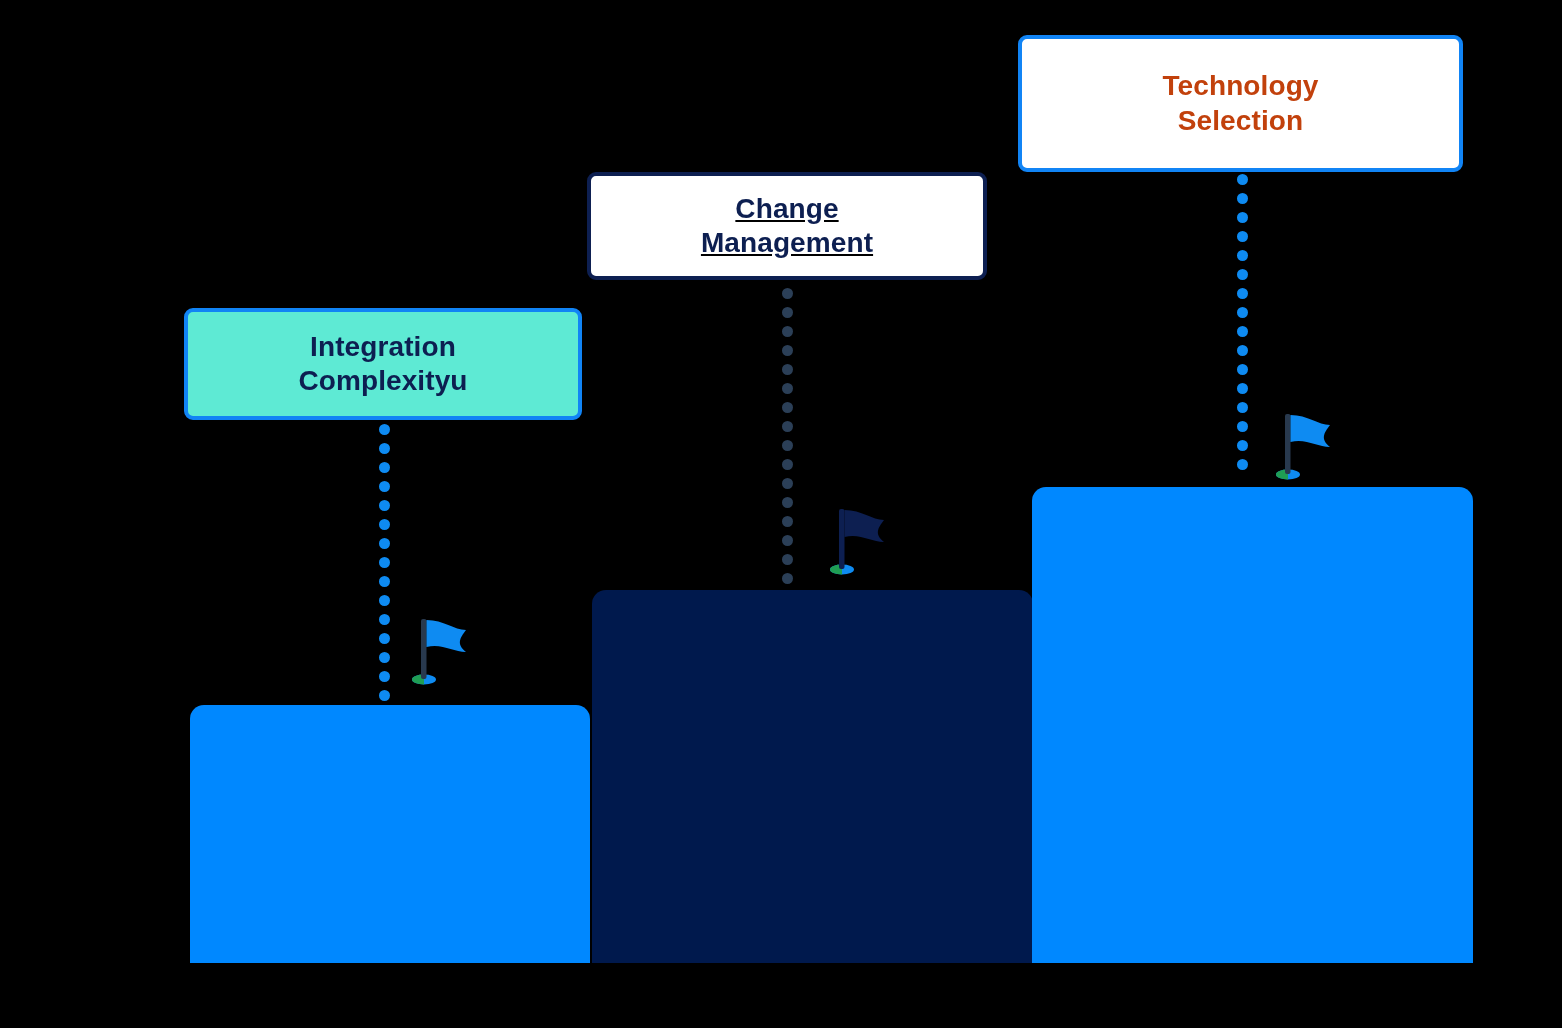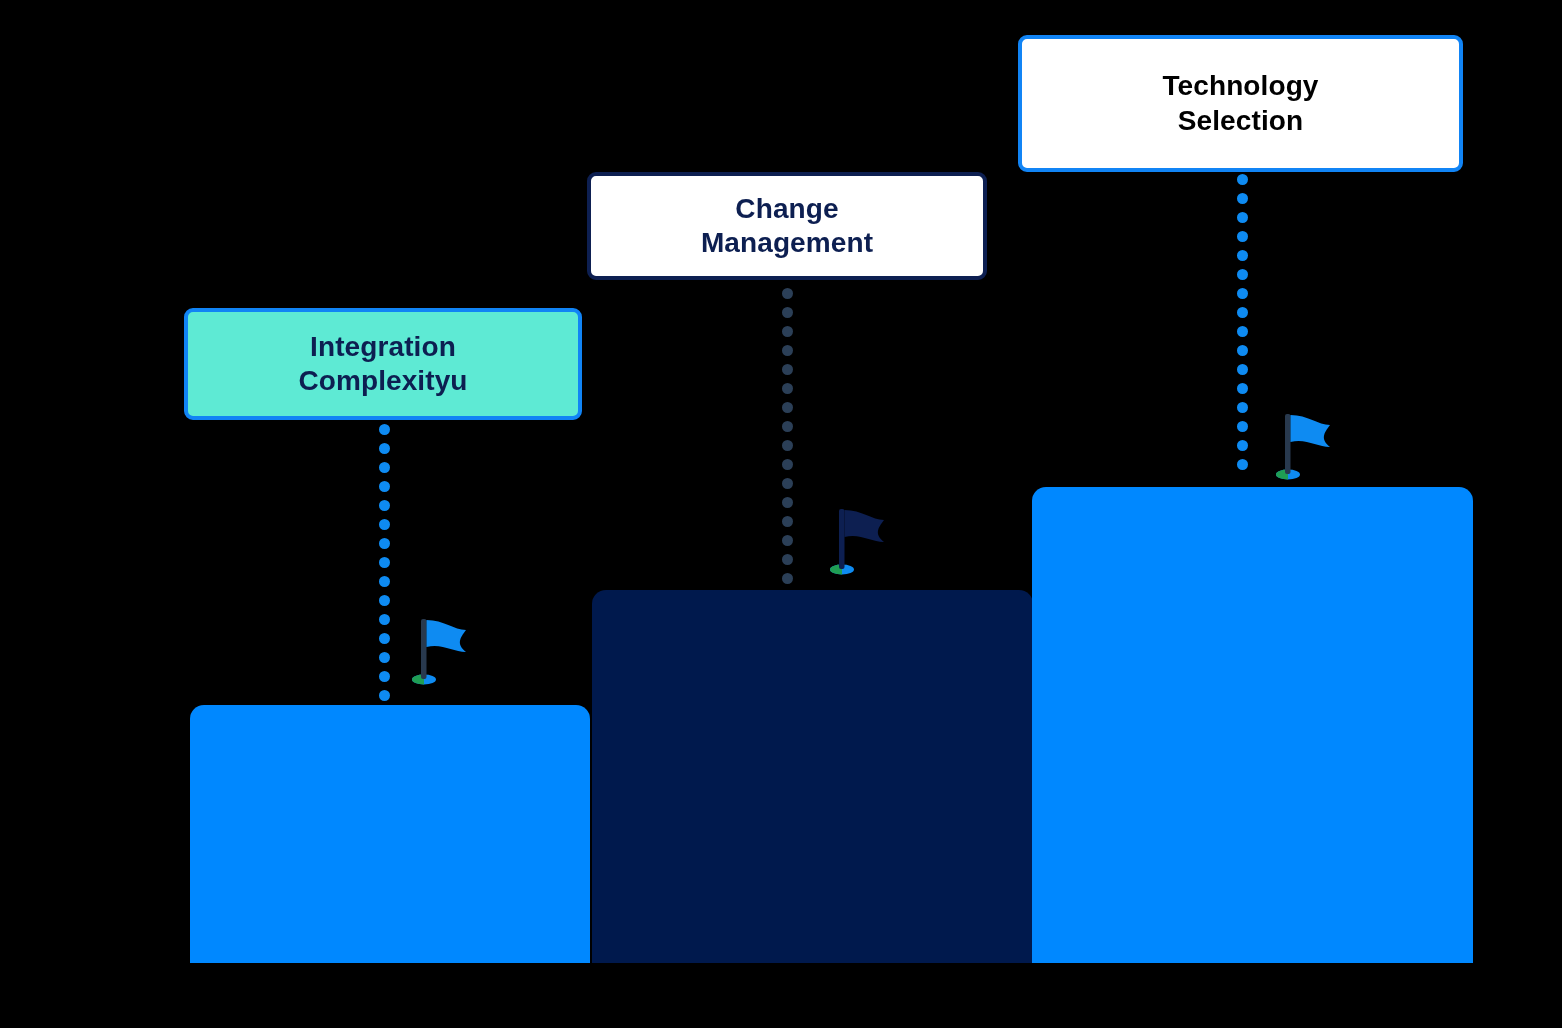--- a/index.html
+++ b/index.html
@@ -140,22 +140,22 @@
         <ellipse cx="14" cy="63.5" rx="12" ry="5" fill="#0E8BF2"></ellipse>
         <path d="M2 63.5 A12 5 0 0 1 14 58.5 L14 68.5 A12 5 0 0 1 2 63.5 Z" fill="#1F9E54"></path>
         <rect x="11" y="3" width="5.5" height="60" rx="2" fill="#28394E"></rect>
         <path d="M16.5 4 C34 4 44 14 56 14 C50 22 46 28 56 36 C43 36 32 27 16.5 31 Z" fill="#0E8BF2"></path>
       </svg></div>
 
   <div class="label-box" style="left: 184px; top: 308px; width: 398px; height: 112px; border: 4px solid rgb(17, 132, 245); background: #5eead4;">
     <span class="label-text" style="color: rgb(13, 31, 81);">Integration
 Complexityu</span>
   </div>
-  <div class="label-box" style="left: 587px; top: 172px; width: 400px; height: 108px; border: 4px solid rgb(13, 31, 81); background: rgb(255, 255, 255);">
+  <div class="label-box" style="left: 587px; top: 172px; width: 400px; height: 108px; border: 4px solid rgb(13, 31, 81); background: rgb(255, 255, 255); text-decoration: underline;">
     <span class="label-text" style="color: rgb(13, 31, 81);">Change
 Management</span>
   </div>
   <div class="label-box" style="left: 1018px; top: 35px; width: 445px; height: 137px; border: 4px solid rgb(17, 132, 245); background: rgb(255, 255, 255);">
-    <span class="label-text" style="color: #000000;">Technology
+    <span class="label-text" style="color: #c2410c;">Technology
 Selection</span>
   </div>
 
 </div>
 
 </body></html>

